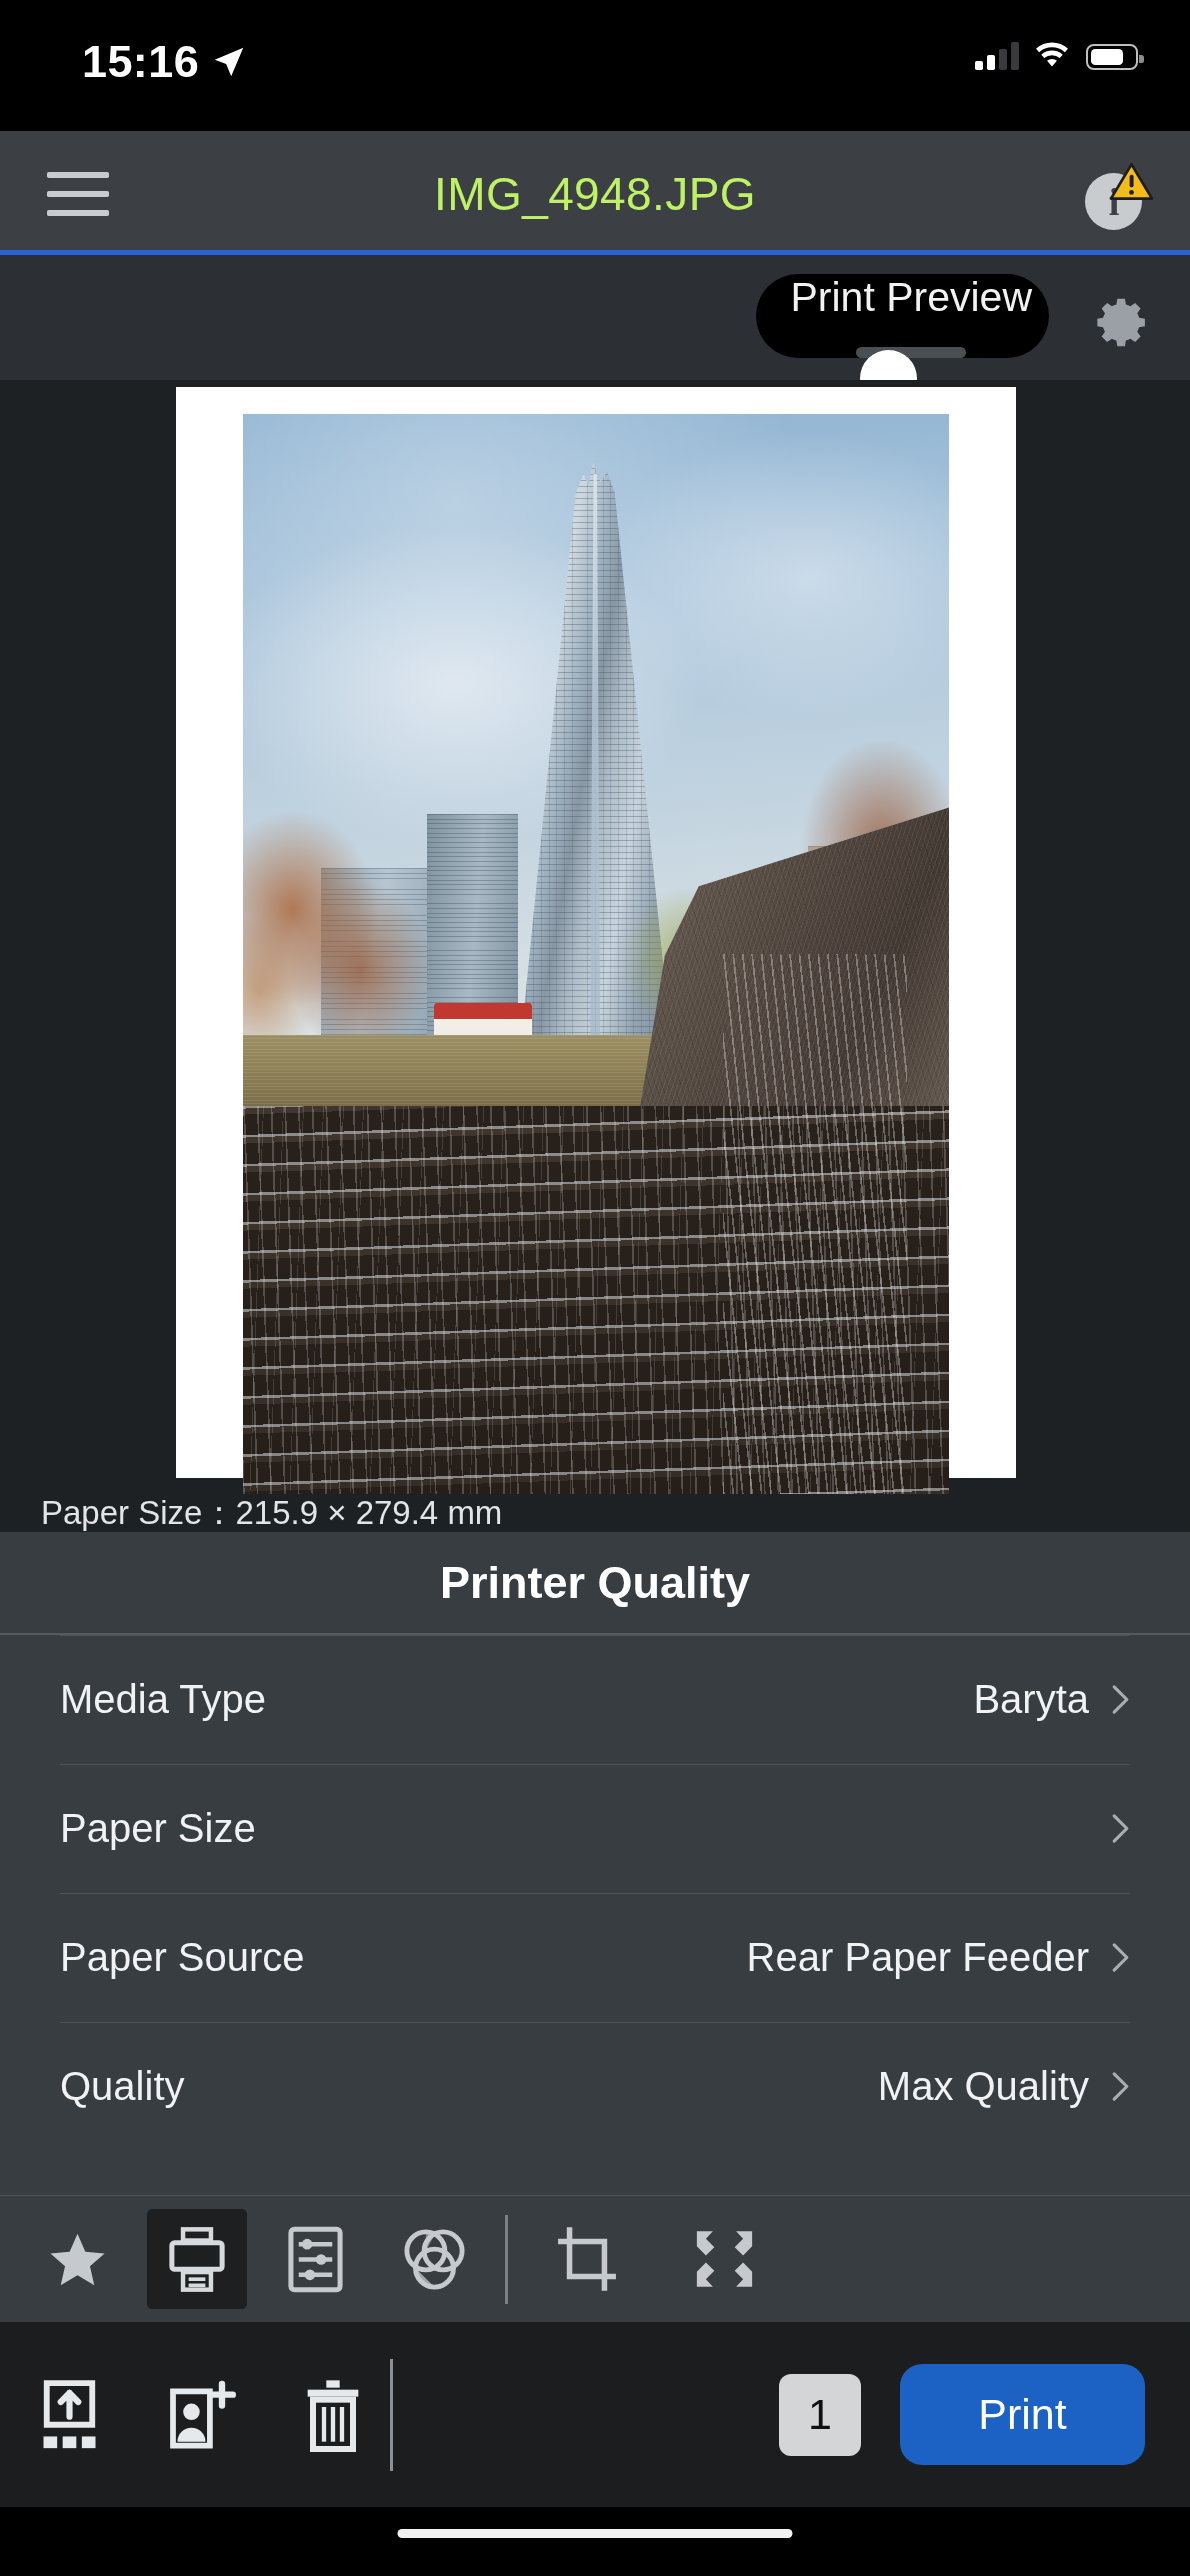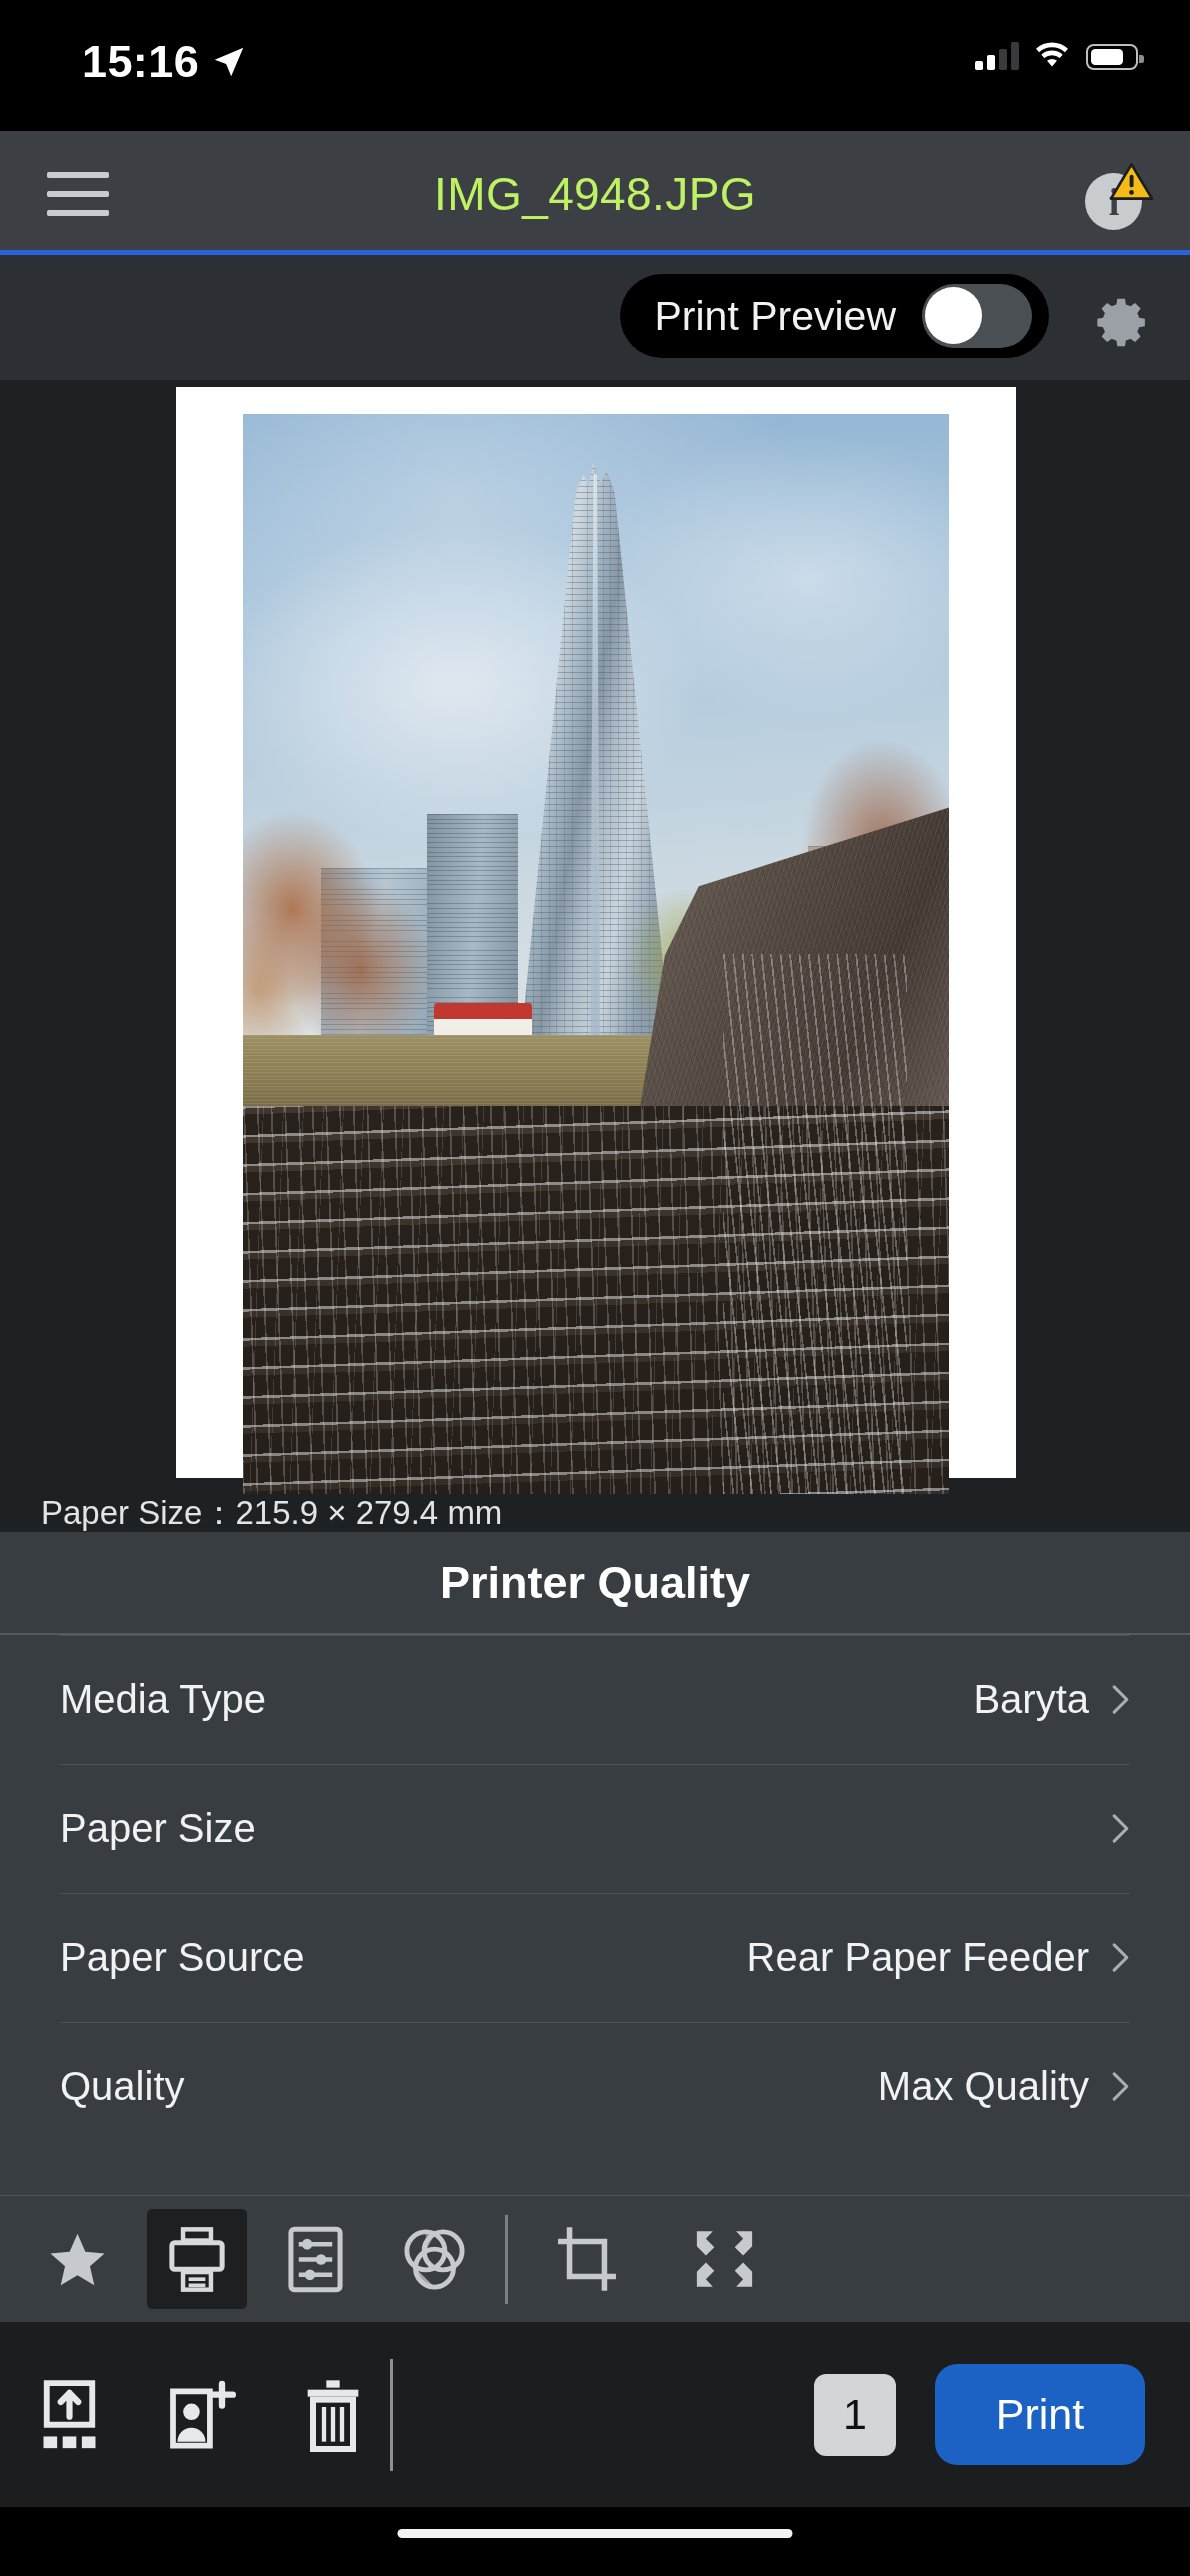--- a/index.html
+++ b/index.html
@@ -55,21 +55,21 @@
 
   
   .toggle-row {
     position: absolute; top: 255px; left: 0; width: 1190px; height: 125px;
     background: #2c3034;
   }
   .pill {
     position: absolute; right: 141px; top: 19px;
     height: 84px; padding: 0 17px 0 34px;
     background: #000; border-radius: 42px;
-    display: flex; align-items: center; gap: 26px; cursor: pointer;
+    display: flex; align-items: center; gap: 26px; cursor: pointer; flex-direction: column;
   }
   .pill-label { font-size: 41px; color: #f2f2f2; }
   .switch { position: relative; width: 110px; height: 64px; border-radius: 32px; background: #4a4f54; }
   .switch-knob { position: absolute; left: 3.4px; top: 3.4px; width: 57px; height: 57px; border-radius: 50%; background: #fff; }
   .gear-btn { position: absolute; right: 38px; top: 39px; width: 57px; height: 57px; cursor: pointer; }
 
   
   .preview {
     position: absolute; top: 380px; left: 0; width: 1190px; height: 1152px;
     background: #1e2124;
@@ -208,21 +208,21 @@
   }
   .bb-item { width: 94px; height: 94px; display: flex; align-items: center; justify-content: center; cursor: pointer; }
   .bb-sep { width: 2.6px; height: 112px; background: #8b9197; margin-left: 10.3px; }
   .copies {
     margin-left: auto; width: 82px; height: 82px; background: #d3d5d6;
     border-radius: 12px; display: flex; align-items: center; justify-content: center;
     font-size: 43px; color: #101010; cursor: pointer;
   }
   .print-btn {
     margin-left: 39px; margin-right: 45px;
-    width: 210px; height: 101px; background: #1c62c4; border-radius: 22px;
+    width: 245px; height: 101px; background: #1c62c4; border-radius: 22px;
     display: flex; align-items: center; justify-content: center;
     font-size: 43px; color: #fff; cursor: pointer;
   }
 
   
   .home-area { position: absolute; top: 2507px; left: 0; width: 1190px; height: 69px; background: #000; }
   .home-bar { position: absolute; left: 50%; transform: translateX(-50%); top: 22px; width: 395px; height: 9.4px; background: #f2f2f2; border-radius: 5.2px; }
 </style>
 </head>
 <body>

